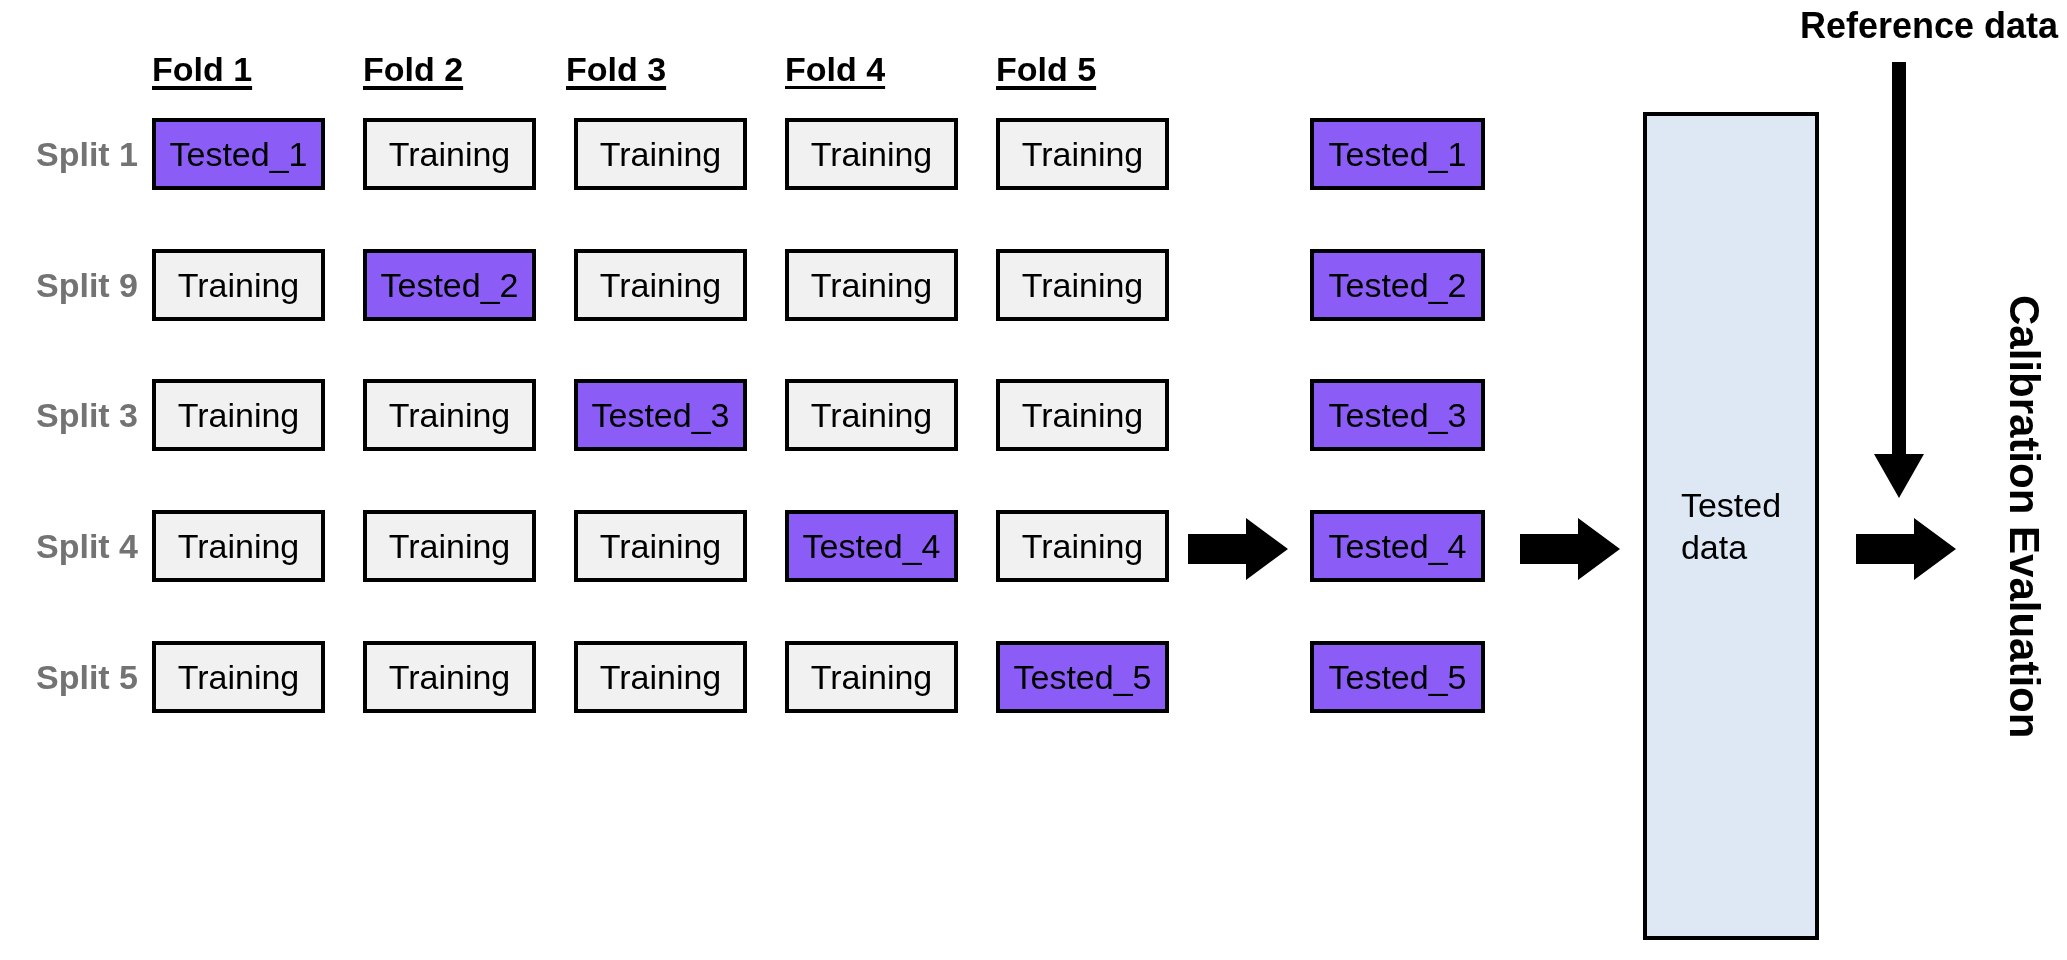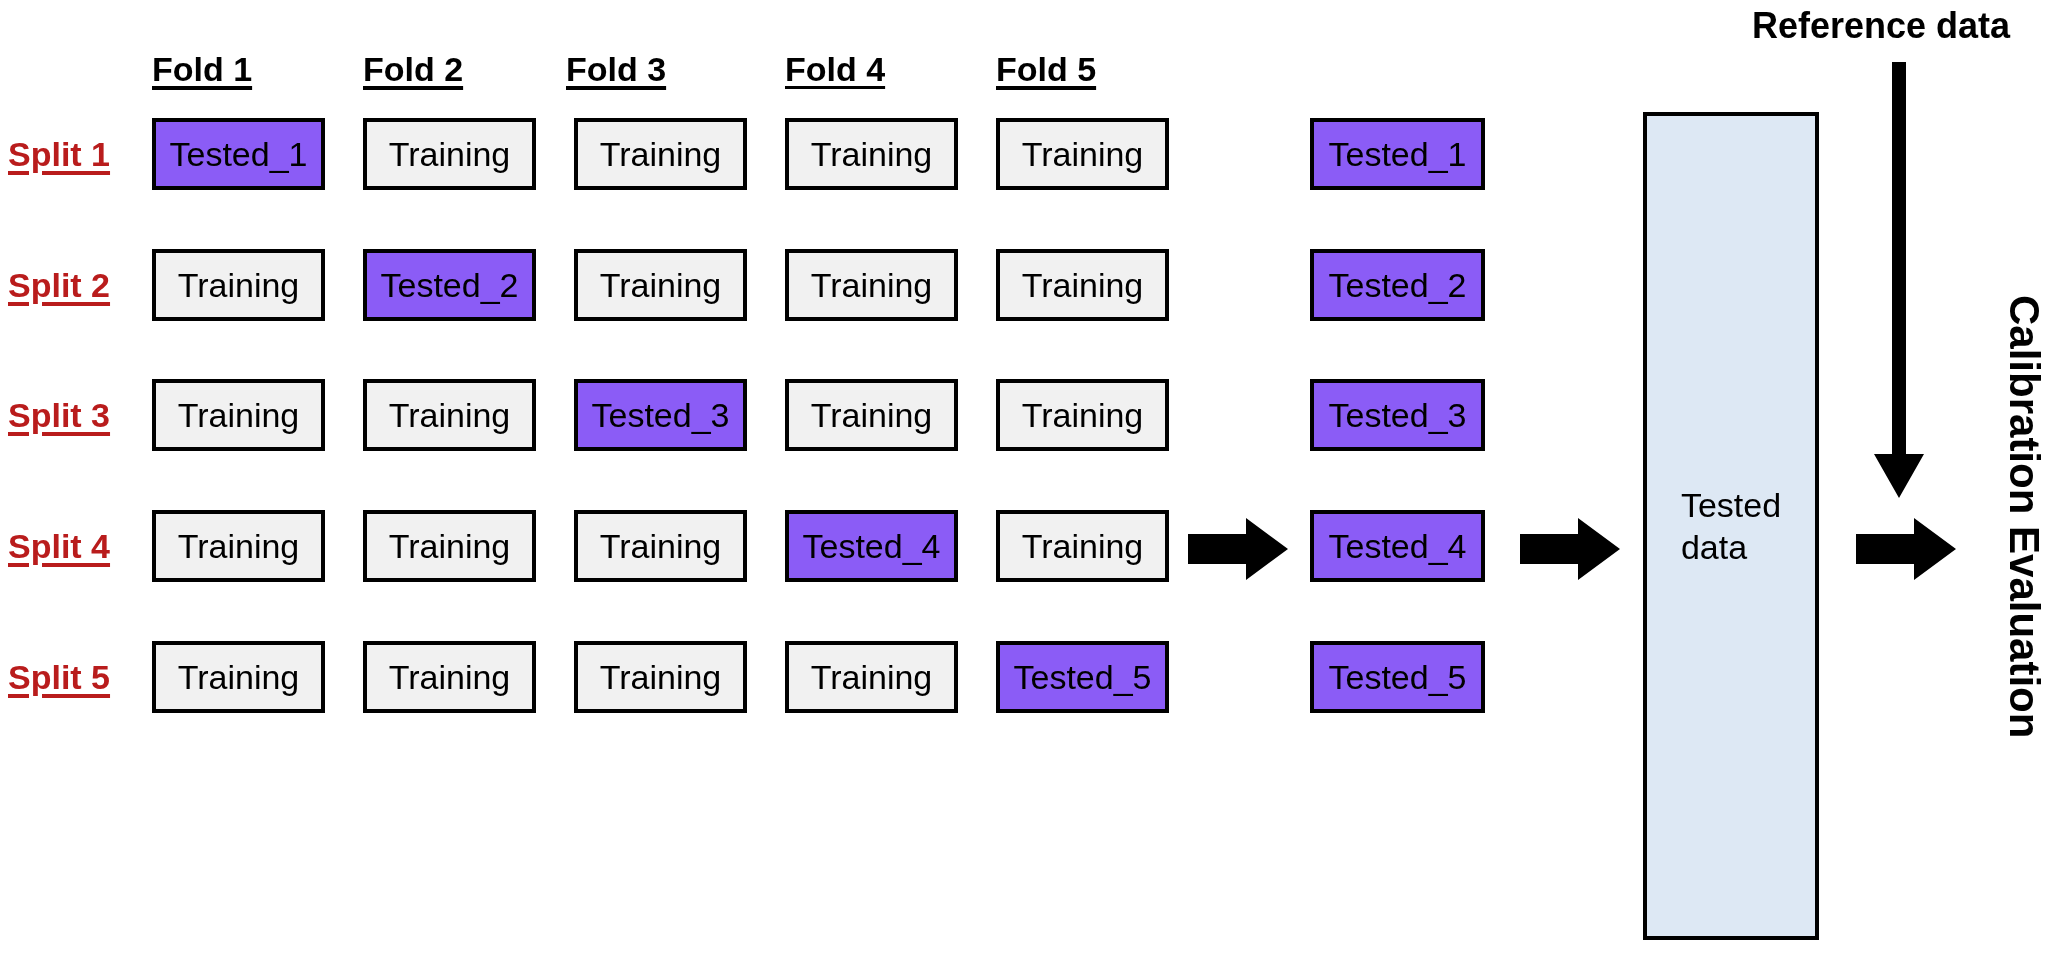--- a/index.html
+++ b/index.html
@@ -37,37 +37,38 @@
     color:#000;
     text-decoration:underline;
     text-underline-offset:5px;
     text-decoration-thickness:4px;
     white-space:nowrap;
     text-align:left;
   }
   .split-label{
     position:absolute;
     font-size:34px;font-weight:bold;
-    color:#b91c1c;
-    text-decoration:underline;
+    color:#737373;
     text-underline-offset:5px;
     text-decoration-thickness:4px;
     white-space:nowrap;
     text-align:left;
+    margin-left:28px;
   }
 
   
   .arrow-right{position:absolute;}
   .arrow-right svg{display:block;}
 
   
   .ref-label{
     position:absolute;
     font-size:36px;font-weight:bold;color:#000;
     white-space:nowrap;
+    margin-left:48px;
   }
   .down-arrow{position:absolute;}
   .down-arrow svg{display:block;}
 
   
   .vert-label{
     position:absolute;
     font-size:42px;font-weight:bold;color:#000;
     white-space:nowrap;
     transform-origin:left top;
@@ -80,21 +81,21 @@
 
 <div id="stage">
 
   <div class="fold-head" style="left:152px;top:50px;width:173px;">Fold 1</div>
   <div class="fold-head" style="left:363px;top:50px;width:173px;">Fold 2</div>
   <div class="fold-head" style="left:566px;top:50px;width:173px;">Fold 3</div>
   <div class="fold-head" style="left:785px;top:50px;width:173px;text-decoration:underline;">Fold 4</div>
   <div class="fold-head" style="left:996px;top:50px;width:173px;">Fold 5</div>
 
   <div class="split-label" style="left:8px;top:135px;">Split 1</div>
-  <div class="split-label" style="left:8px;top:266px;">Split 2</div>
+  <div class="split-label" style="left:8px;top:266px;">Split 9</div>
   <div class="split-label" style="left:8px;top:396px;">Split 3</div>
   <div class="split-label" style="left:8px;top:527px;">Split 4</div>
   <div class="split-label" style="left:8px;top:658px;">Split 5</div>
 
   <div class="cell tested" style="left:152px;top:118px;width:173px;height:72px;">Tested_1</div>
   <div class="cell training" style="left:363px;top:118px;width:173px;height:72px;">Training</div>
   <div class="cell training" style="left:574px;top:118px;width:173px;height:72px;">Training</div>
   <div class="cell training" style="left:785px;top:118px;width:173px;height:72px;">Training</div>
   <div class="cell training" style="left:996px;top:118px;width:173px;height:72px;">Training</div>
 

